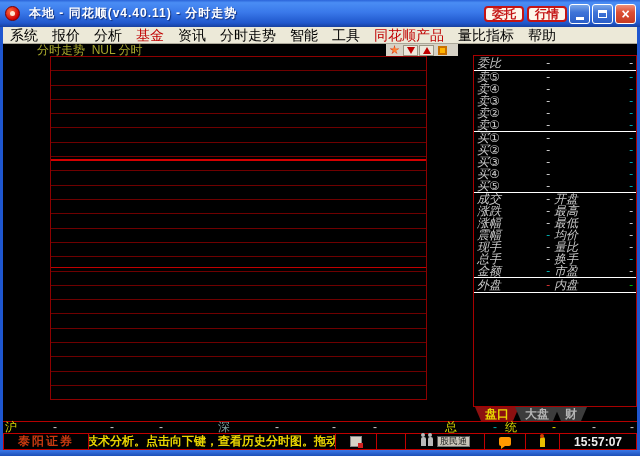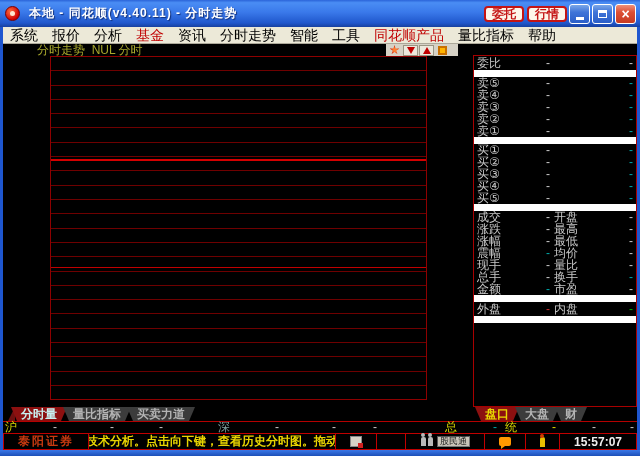--- a/index.html
+++ b/index.html
@@ -54,21 +54,21 @@
   .orange-box { width:9px; height:9px; background:#ffb400; border:2px solid #c87000; }
 
   .chart-box { position:absolute; left:47px; top:12px; width:377px; height:344px;
     border:1px solid #8e0000;
     background:repeating-linear-gradient(to bottom,#000 0px,#000 13.3px,#6e0000 13.3px,#6e0000 14.3px); }
   .hline-bright { position:absolute; left:0; width:100%; background:#d40000; }
 
   
   .quote-panel { position:absolute; left:470px; top:11px; width:164px; height:352px;
     border:1px solid #a80000; font-size:12px; color:#c8c8c8; }
-  .qsection { border-bottom:7px solid #ffffff; position:relative; }
+  .qsection { border-bottom:1px solid #ffffff; position:relative;font-style:italic; }
   .qrow { position:relative; height:12px; line-height:12px; }
   .sec-weibi .qrow, .sec-inout .qrow { height:14px; line-height:14px; }
   .qlabel { position:absolute; left:3px; white-space:nowrap; }
   .qv1 { position:absolute; left:64px; width:20px; text-align:center; }
   .qlabel2 { position:absolute; left:80px; white-space:nowrap; }
   .qv2 { position:absolute; right:3px; }
   .c-gray { color:#c8c8c8; } .c-teal { color:#00a8a8; } .c-red { color:#d03030; }
   .c-green { color:#00b400; } .c-yellow { color:#d8d800; }
 
   
@@ -278,26 +278,20 @@
         <div class="qsection sec-inout">
           <div class="qrow">
             <span class="qlabel">外盘</span>
             <span class="qv1 c-red">-</span>
             <span class="qlabel2">内盘</span>
             <span class="qv2 c-green">-</span>
           </div>
         </div>
       </div>
 
-    <div class="tabs-left" id="tabs-left">
-      <div class="tab-notch"></div>
-    <span class="tab first active-cyan">分时量</span>
-        <span class="tab">量比指标</span>
-        <span class="tab">买卖力道</span>
-      </div>
     <div class="tabs-right" id="tabs-right">
         <span class="tab first active-yellow">盘口</span>
         <span class="tab">大盘</span>
         <span class="tab">财</span>
       </div>
   </div>
 
   <div class="statusbar">
     <span style="left:2px" class="c-yellow">沪</span>
     <span style="left:50px" class="c-gray">-</span>

